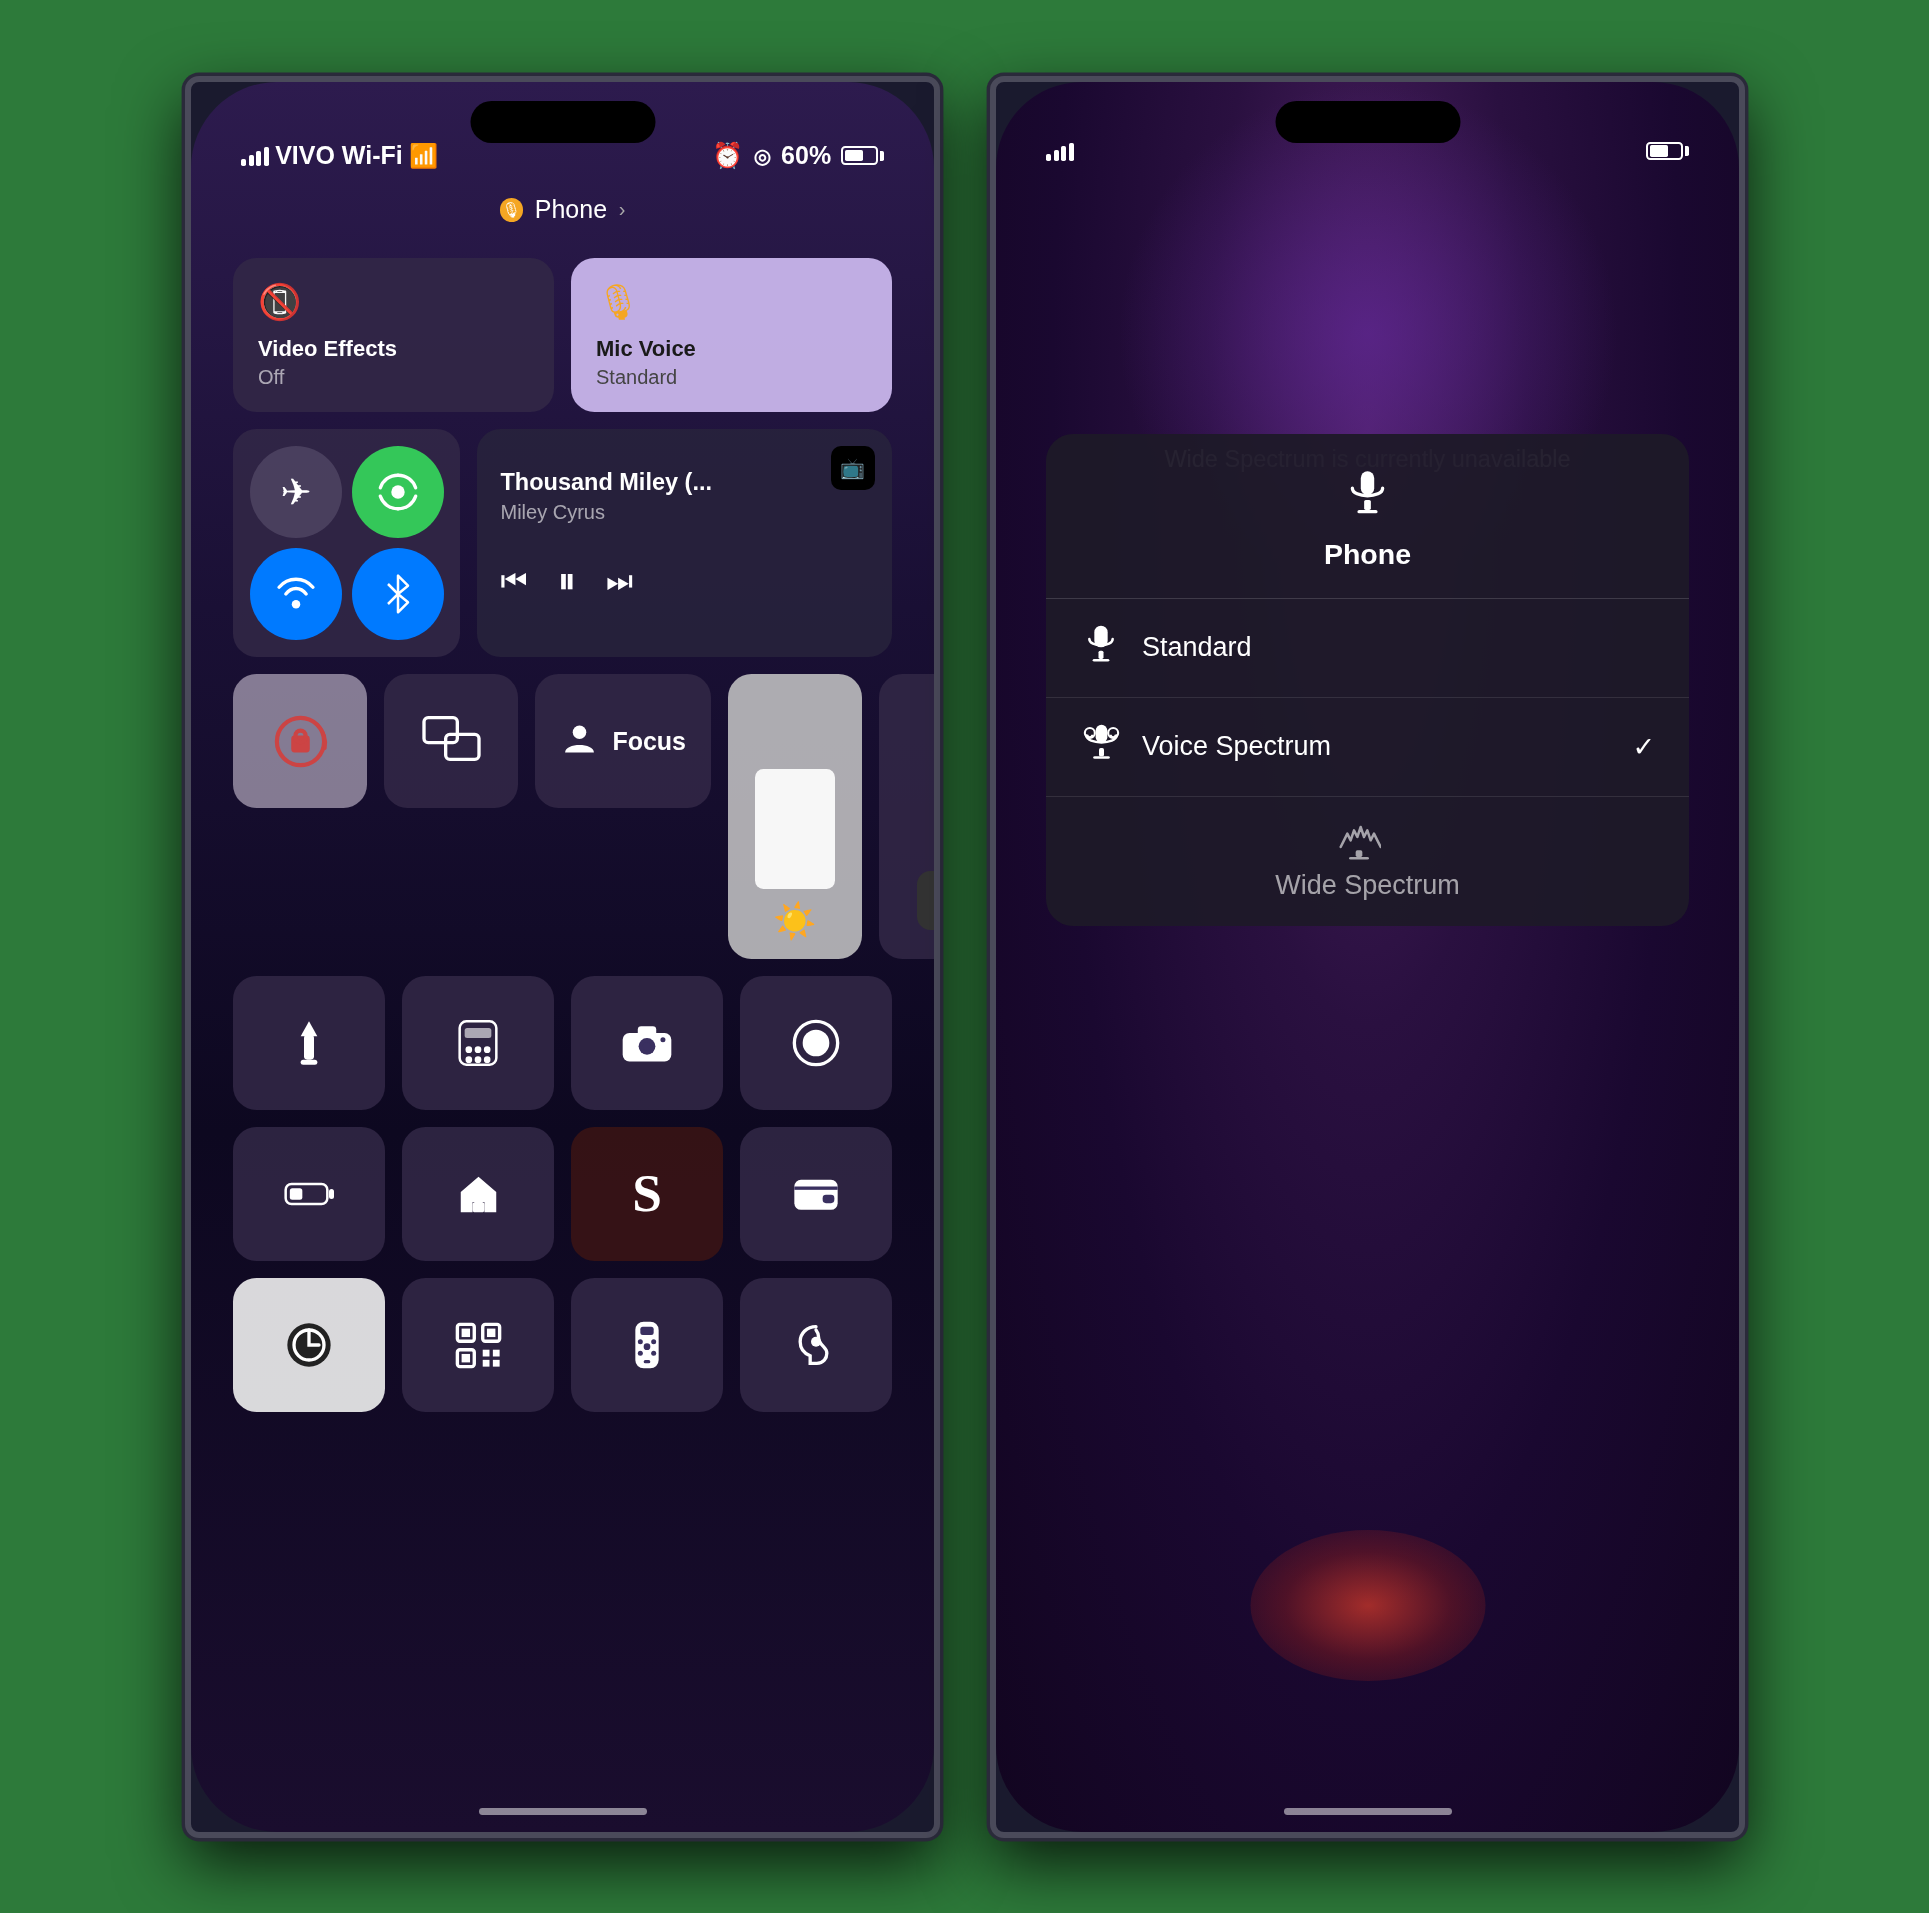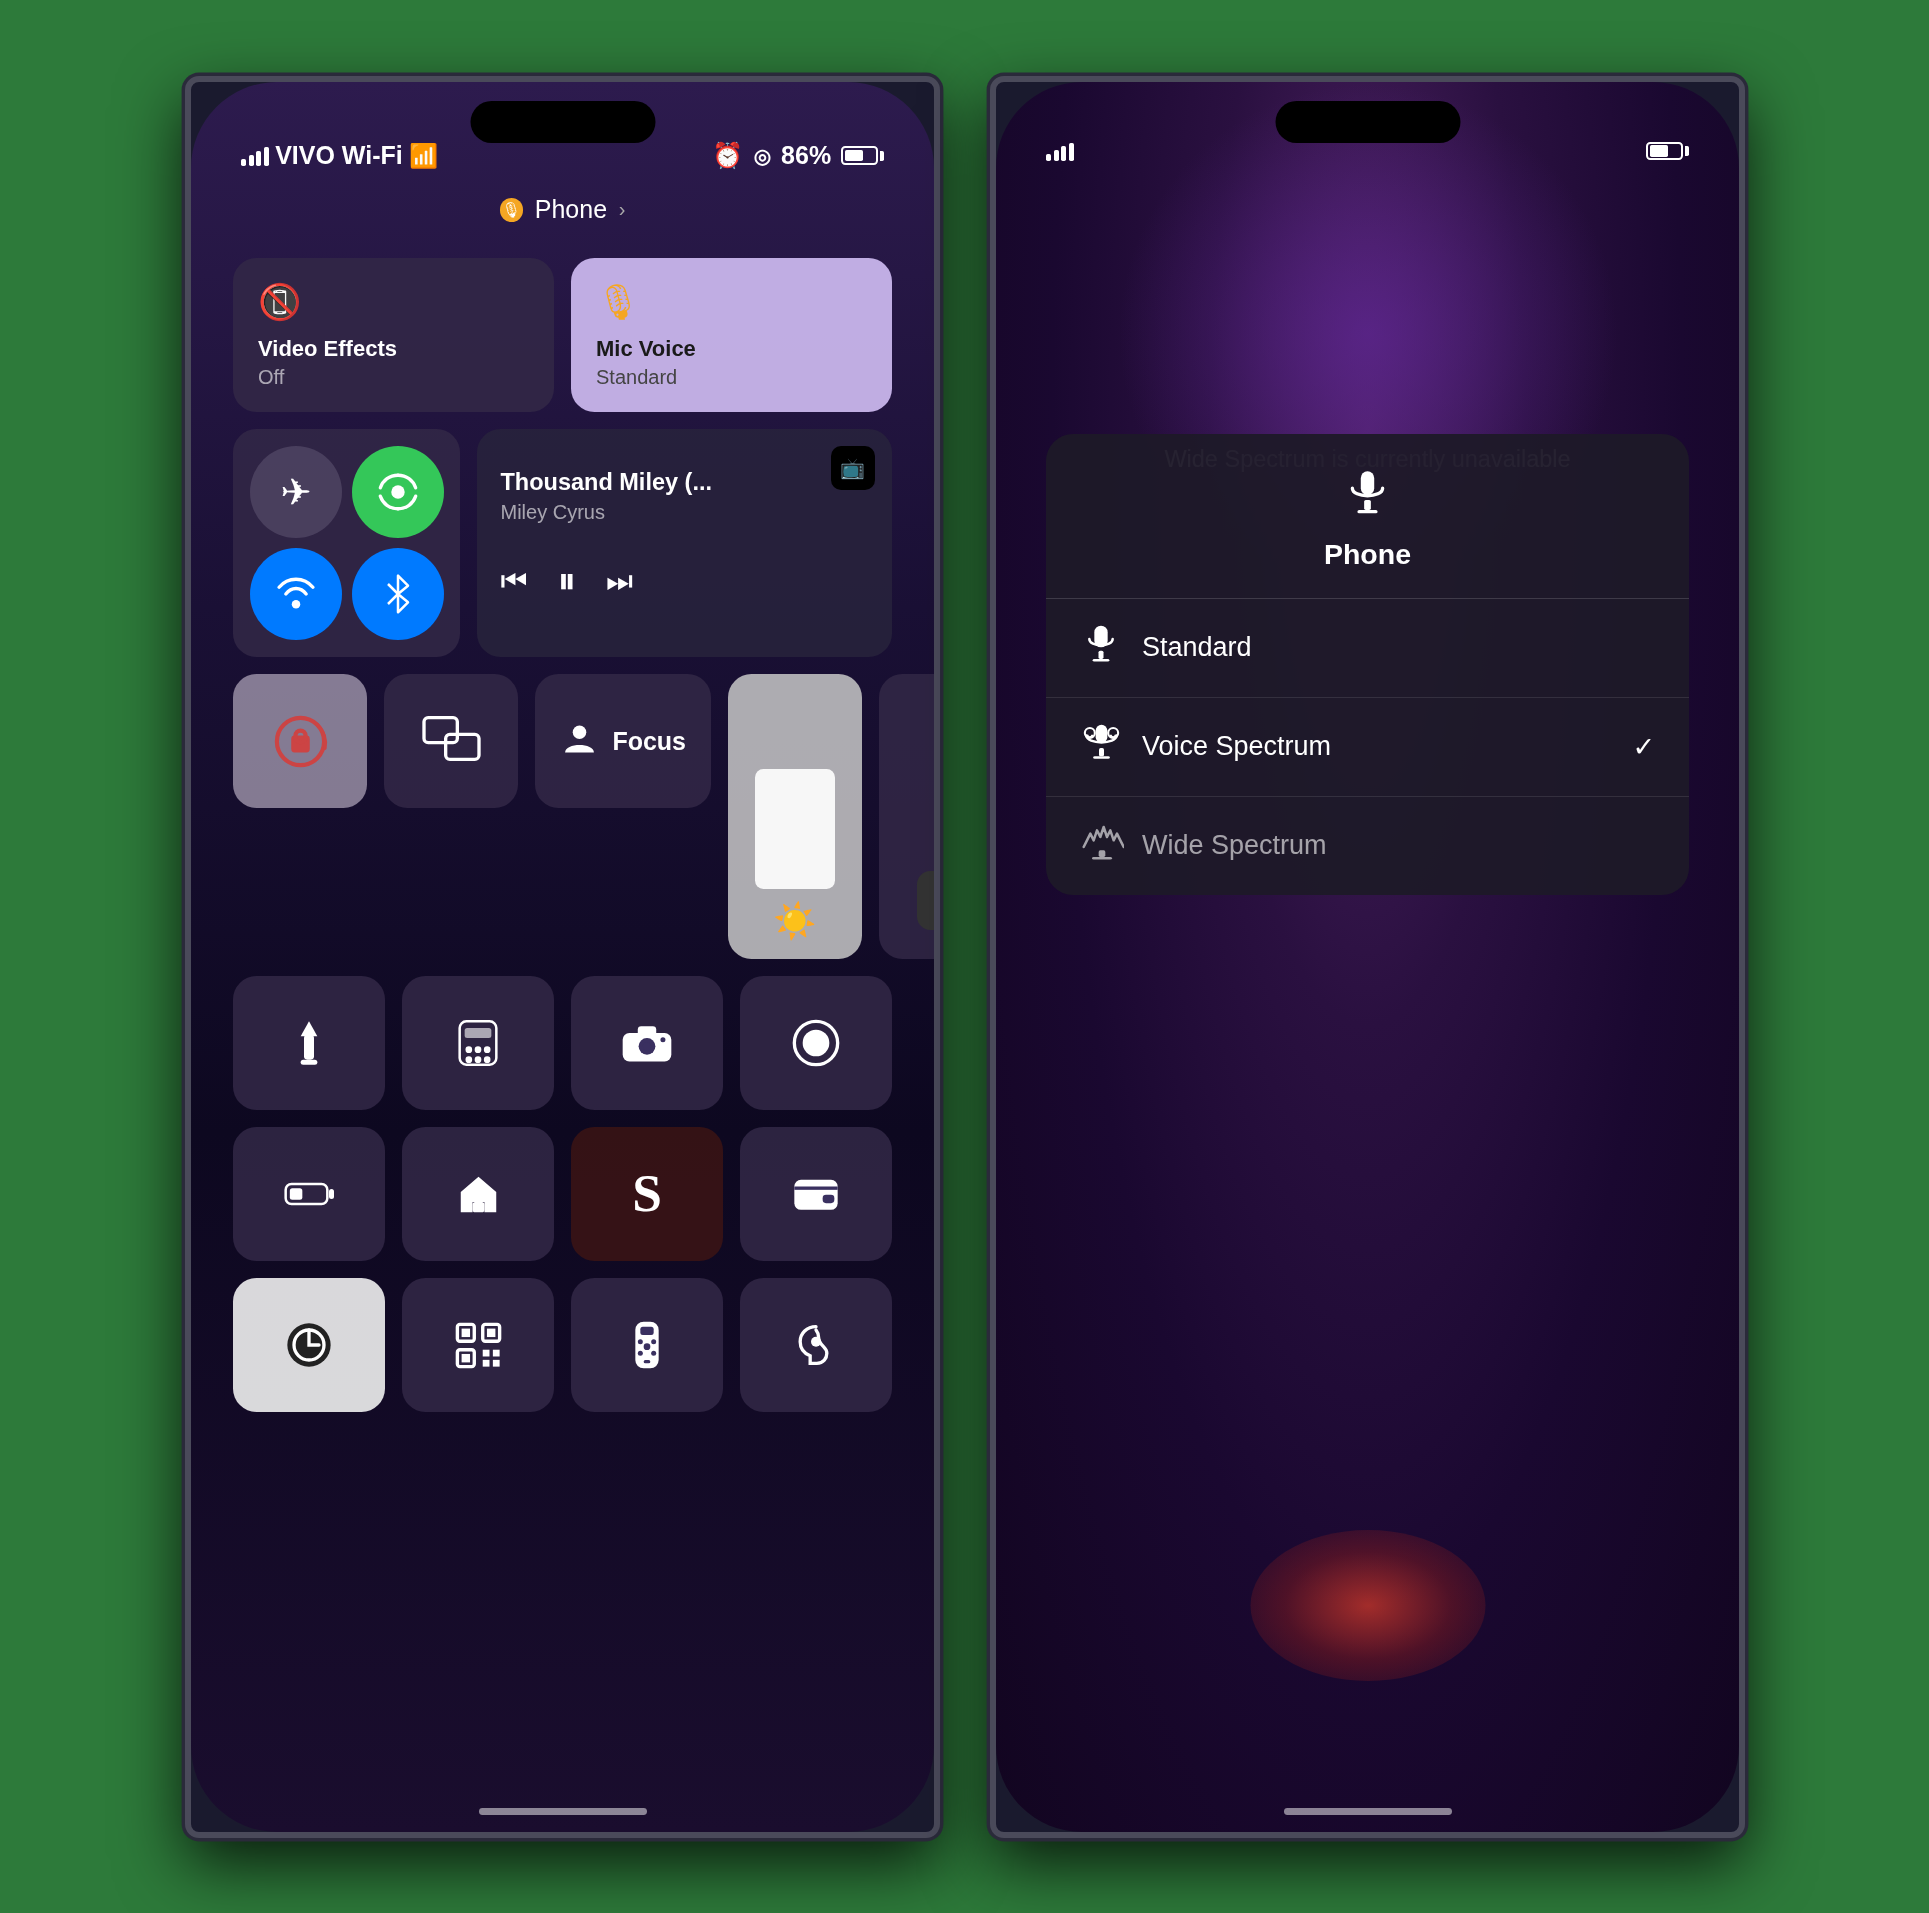--- a/index.html
+++ b/index.html
@@ -464,20 +464,21 @@
     .mic-option {
       display: flex;
       align-items: center;
       padding: 25px 34px;
       border-bottom: 0.8px solid rgba(255,255,255,0.1);
       cursor: pointer;
     }
 
     .mic-option:last-child {
       border-bottom: none;
+      flex-direction: column;
     }
 
     .mic-option-icon {
       font-size: 32px;
       color: white;
       margin-right: 20px;
       width: 42px;
       text-align: center;
     }
 
@@ -570,21 +571,21 @@
             <div class="signal-bar" style="height:11px"></div>
             <div class="signal-bar" style="height:15px"></div>
             <div class="signal-bar" style="height:18.5px"></div>
           </div>
           <span>VIVO Wi-Fi</span>
           <span style="font-size:23.5px">📶</span>
         </div>
         <div class="status-bar-right">
           <span>⏰</span>
           <span style="font-size:20px">◎</span>
-          <span>86%</span>
+          <span>60%</span>
           <div class="battery-icon">
             <div class="battery-body">
               <div class="battery-fill"></div>
             </div>
             <div class="battery-tip"></div>
           </div>
         </div>
       </div>
 
       <div class="notification-bar">

